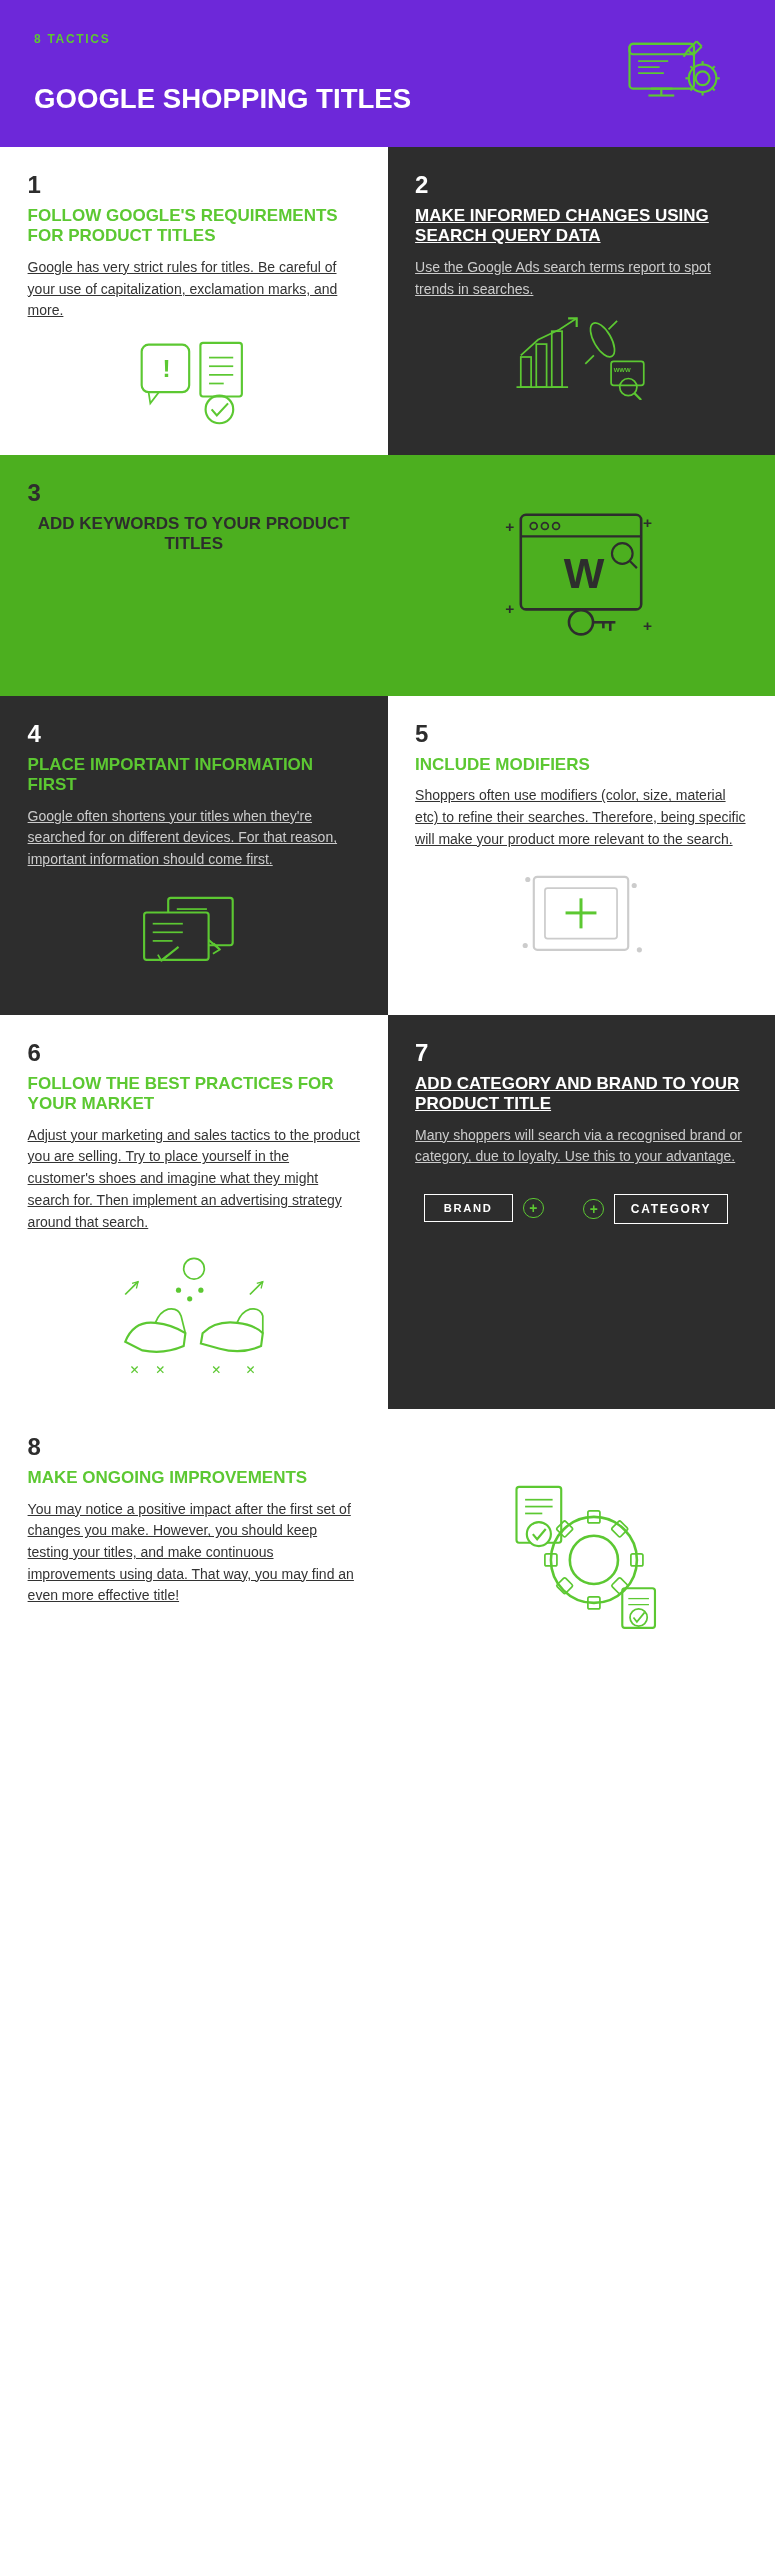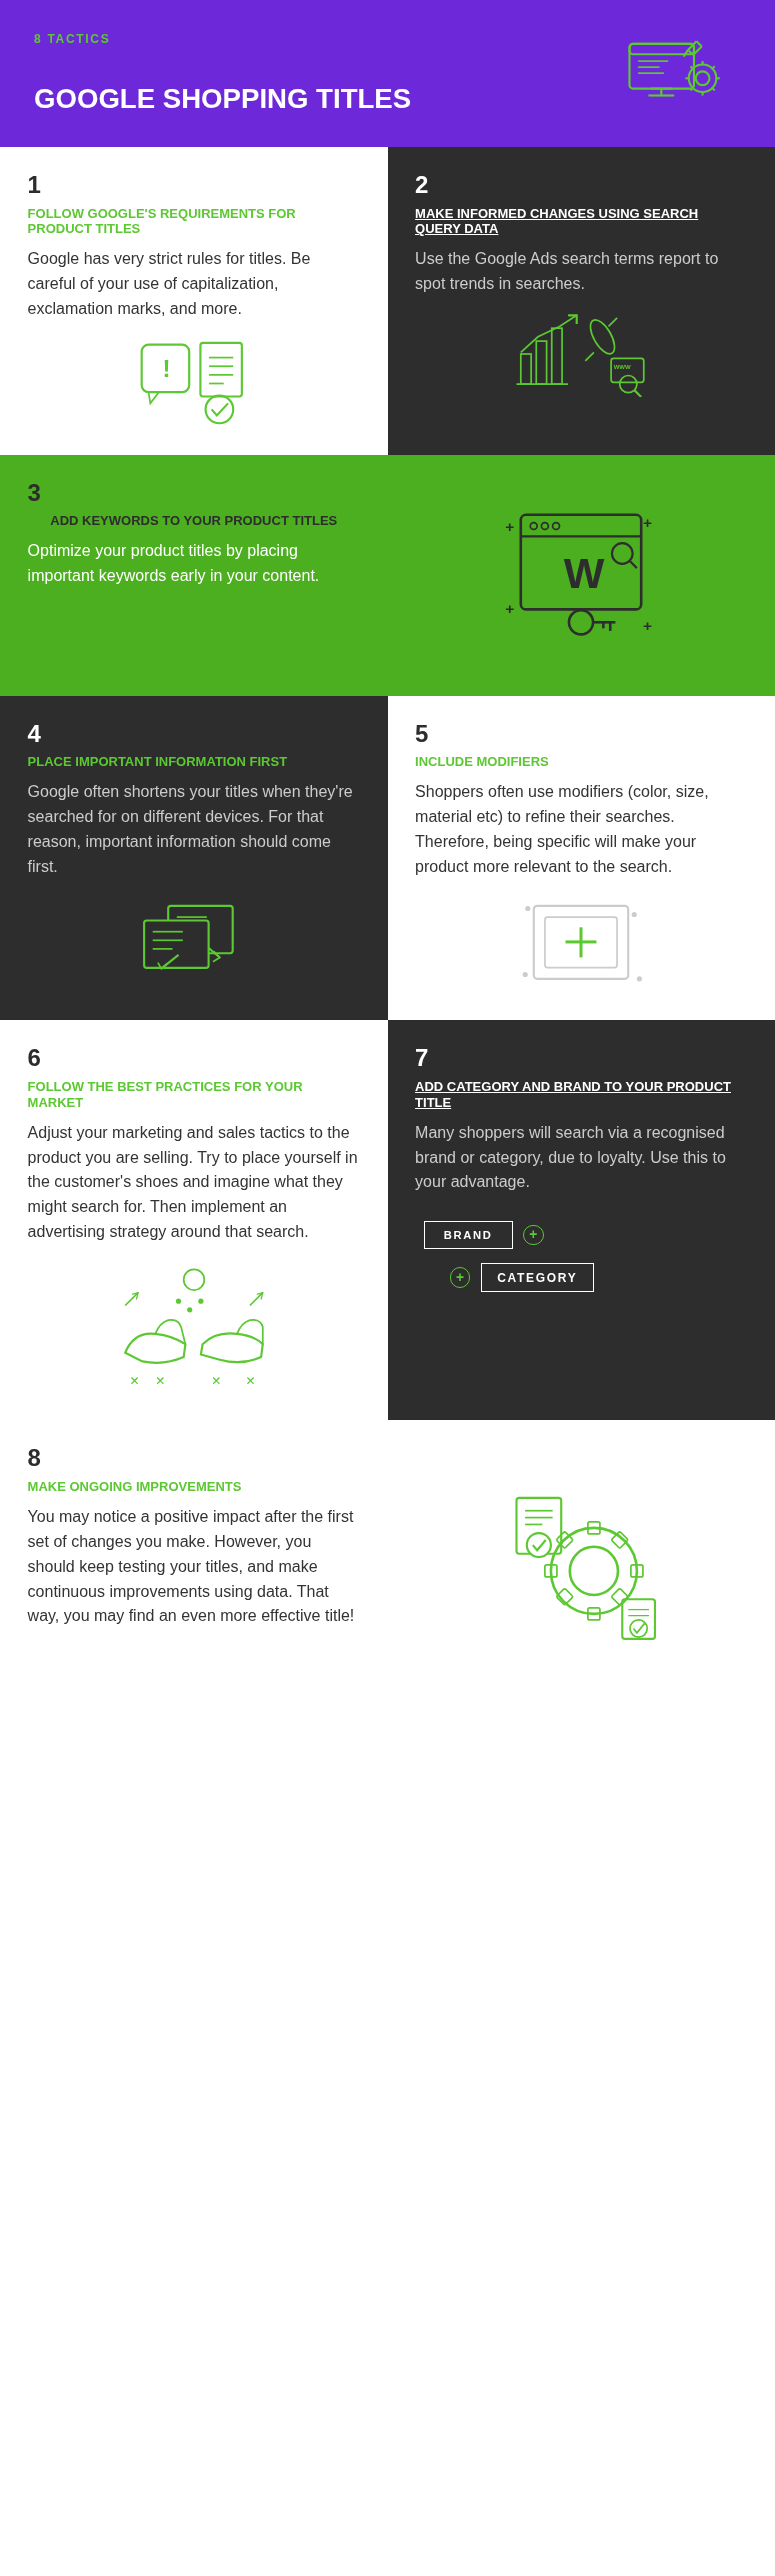--- a/index.html
+++ b/index.html
@@ -55,33 +55,34 @@
 
     .section-number {
       font-size: 24px;
       font-weight: 900;
       margin-bottom: 6.9px;
     }
     .number-dark { color: #2d2d2d; }
     .number-light { color: #ffffff; }
 
     .section-title {
-      font-size: 13px;
+      font-size: 17px;
       font-weight: 900;
       text-transform: uppercase;
       line-height: 1.2;
       margin-bottom: 10.3px;
     }
     .title-green { color: #5cc832; }
     .title-white { color: #ffffff; text-decoration: underline; }
     .title-dark { color: #2d2d2d; text-align: center; }
 
     .section-body {
-      font-size: 16px;
+      font-size: 14px;
       line-height: 1.55;
+      text-decoration: underline;
     }
     .body-dark { color: #333333; }
     .body-light { color: #cccccc; }
     .body-white { color: #ffffff; }
 
     .section-icon {
       margin-top: 13.8px;
       display: flex;
       justify-content: center;
     }
@@ -215,21 +216,20 @@
     </div>
   </div>
 </div>
 
 <div class="section-row-inner">
   <div style="display:flex; width:775px;">
 
     <div class="section-half bg-green row2-full" style="min-height:241px;">
       <div class="section-number number-dark">3</div>
       <div class="section-title title-dark">ADD KEYWORDS TO YOUR PRODUCT TITLES</div>
-      <div class="section-body body-white">Optimize your product titles by placing important keywords early in your content.</div>
     </div>
 
     <div class="section-half bg-green" style="min-height:241px; display:flex; align-items:center; justify-content:center;">
       <svg width="172" height="172" viewBox="0 0 200 200" fill="none">
 
         <rect x="30" y="30" width="140" height="110" rx="6" stroke="#2d2d2d" stroke-width="3" fill="none"></rect>
         <line x1="30" y1="55" x2="170" y2="55" stroke="#2d2d2d" stroke-width="2.5"></line>
 
         <circle cx="45" cy="43" r="4" stroke="#2d2d2d" stroke-width="2" fill="none"></circle>
         <circle cx="58" cy="43" r="4" stroke="#2d2d2d" stroke-width="2" fill="none"></circle>
@@ -340,21 +340,21 @@
         <circle cx="82" cy="50" r="3" fill="#5cc832"></circle>
       </svg>
     </div>
   </div>
 
   <div class="section-half bg-dark row4-right" style="min-height:370px;">
     <div class="section-number number-light">7</div>
     <div class="section-title title-white">ADD CATEGORY AND BRAND TO YOUR PRODUCT TITLE</div>
     <div class="section-body body-light">Many shoppers will search via a recognised brand or category, due to loyalty. Use this to your advantage.</div>
 
-    <div style="margin-top:26px; display:flex; flex-direction:column; align-items:flex-start; gap:13.8px; padding-left:8.6px;text-align:center;">
+    <div style="margin-top:26px; display:flex; flex-direction:row; align-items:flex-start; gap:13.8px; padding-left:8.6px;text-align:center;">
       <div style="display:flex; align-items:center; gap:10.3px;">
         <div style="border:1.7px solid #ffffff; color:#ffffff; font-weight:900; font-size:11.2px; letter-spacing:1.7px; padding:6.9px 19px; text-transform:uppercase;">BRAND</div>
         <div style="width:20.7px;height:20.7px;border-radius:50%;border:1.7px solid #5cc832;display:flex;align-items:center;justify-content:center;color:#5cc832;font-size:13.8px;font-weight:700;">+</div>
       </div>
       <div style="display:flex; align-items:center; gap:10.3px; margin-left:26px;">
         <div style="width:20.7px;height:20.7px;border-radius:50%;border:1.7px solid #5cc832;display:flex;align-items:center;justify-content:center;color:#5cc832;font-size:13.8px;font-weight:700;">+</div>
         <div style="border:1.7px solid #ffffff; color:#ffffff; font-weight:900; font-size:12px; letter-spacing:1.7px; padding:6.9px 15.5px; text-transform:uppercase;">CATEGORY</div>
       </div>
     </div>
   </div>

